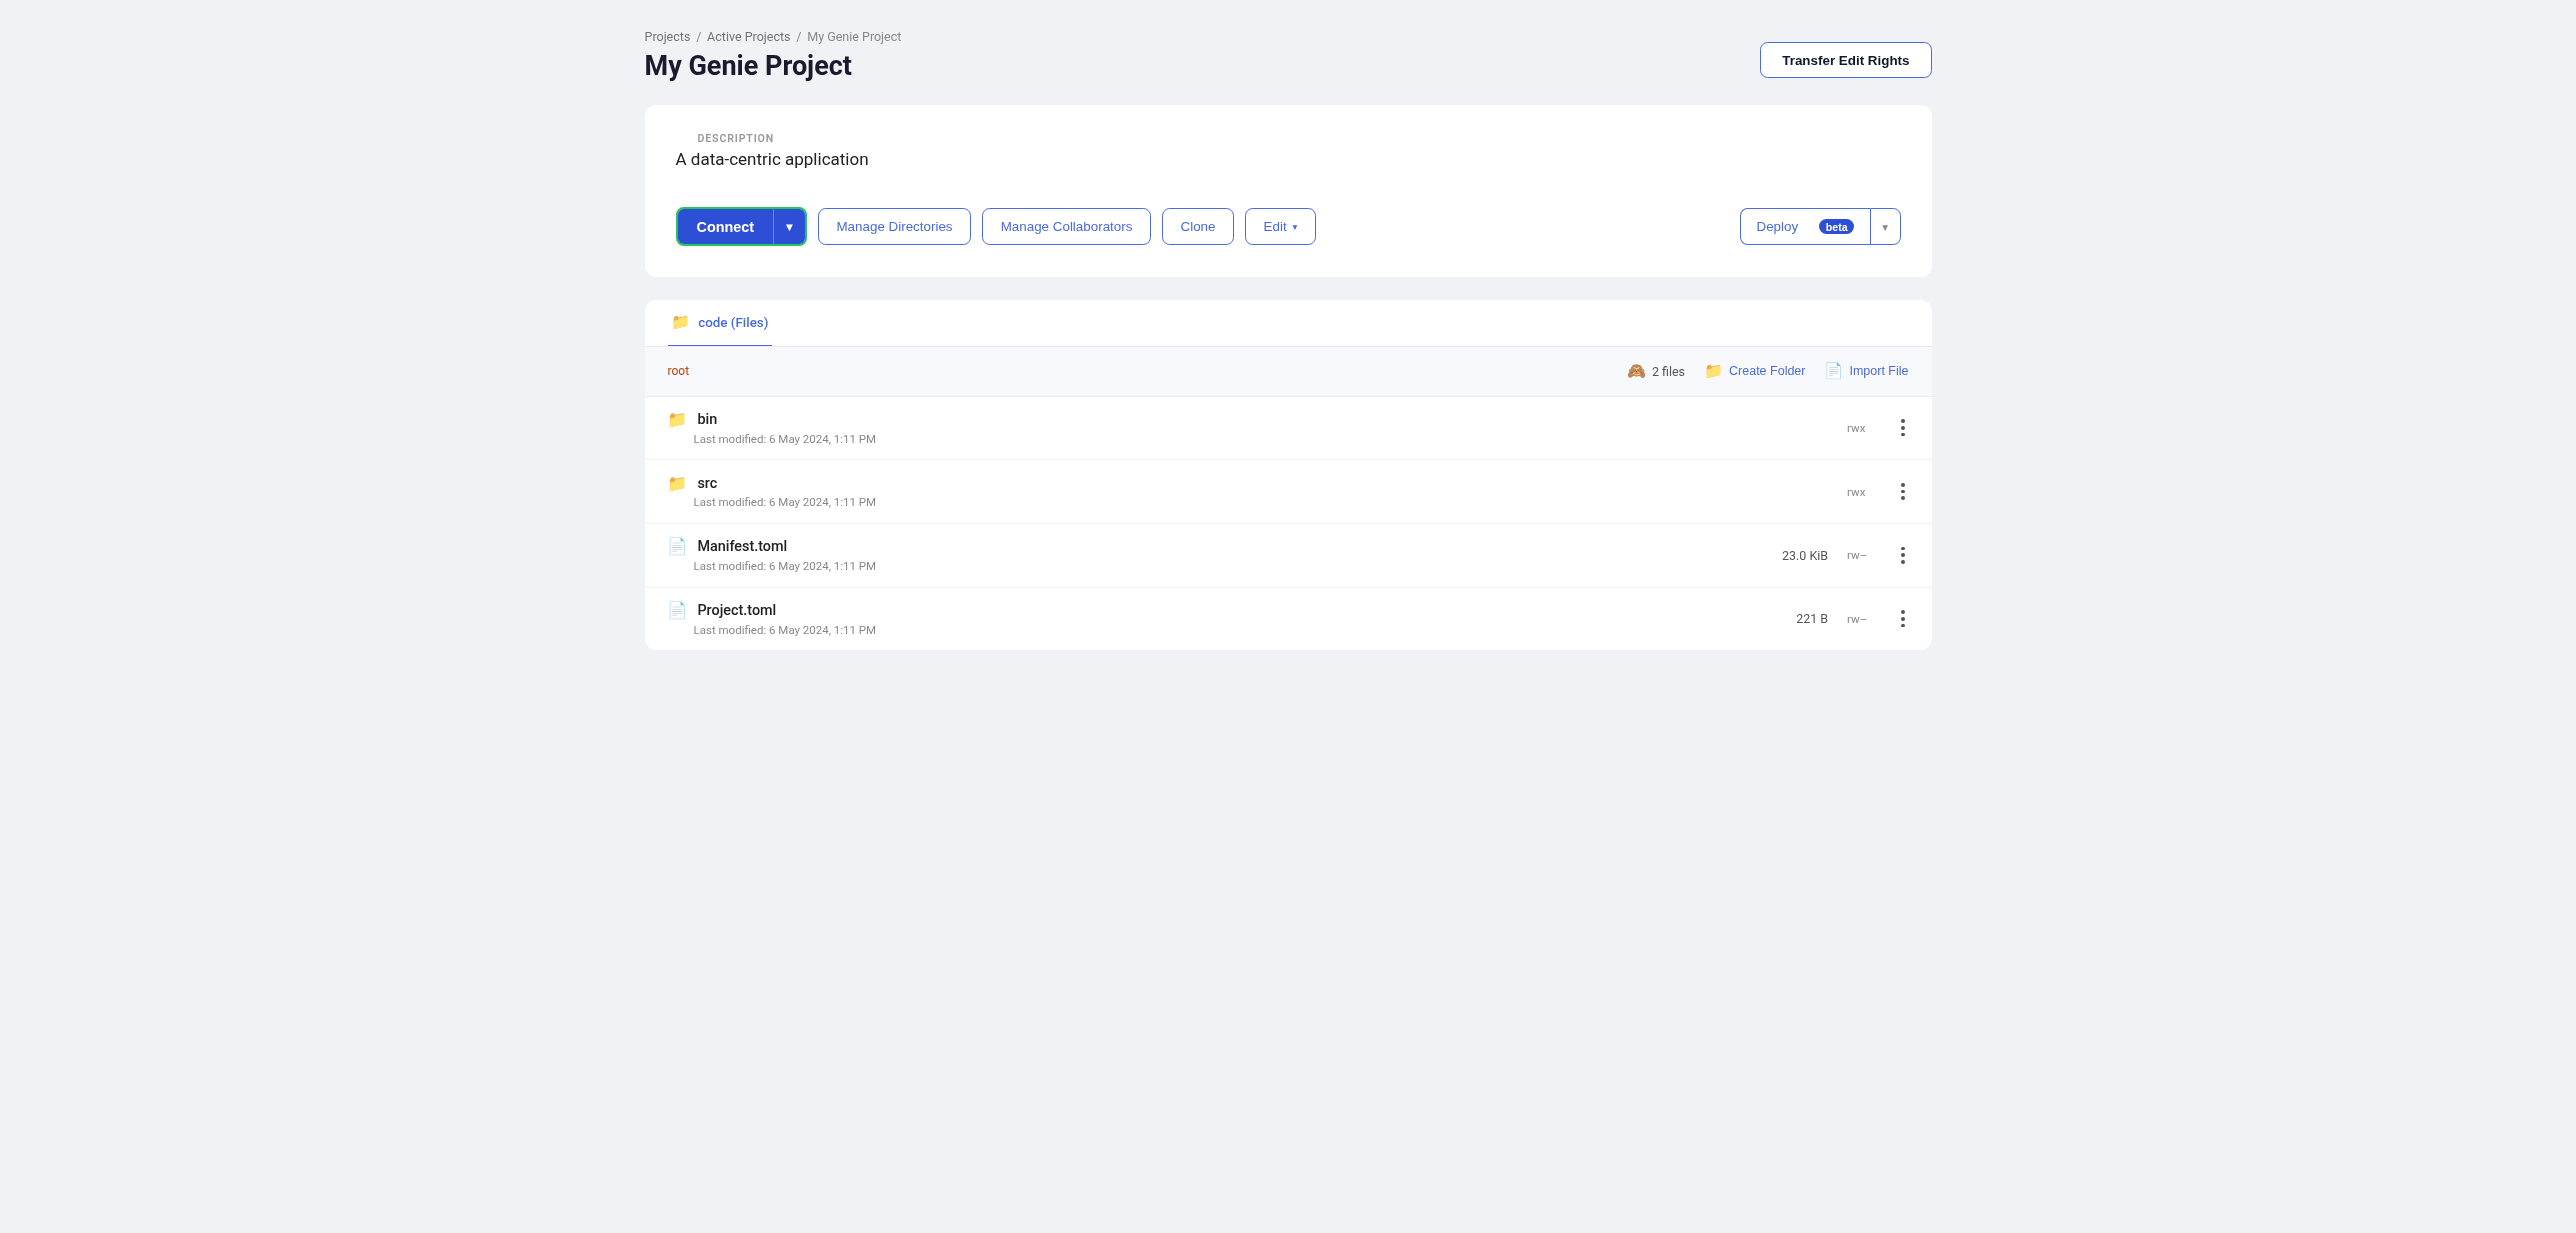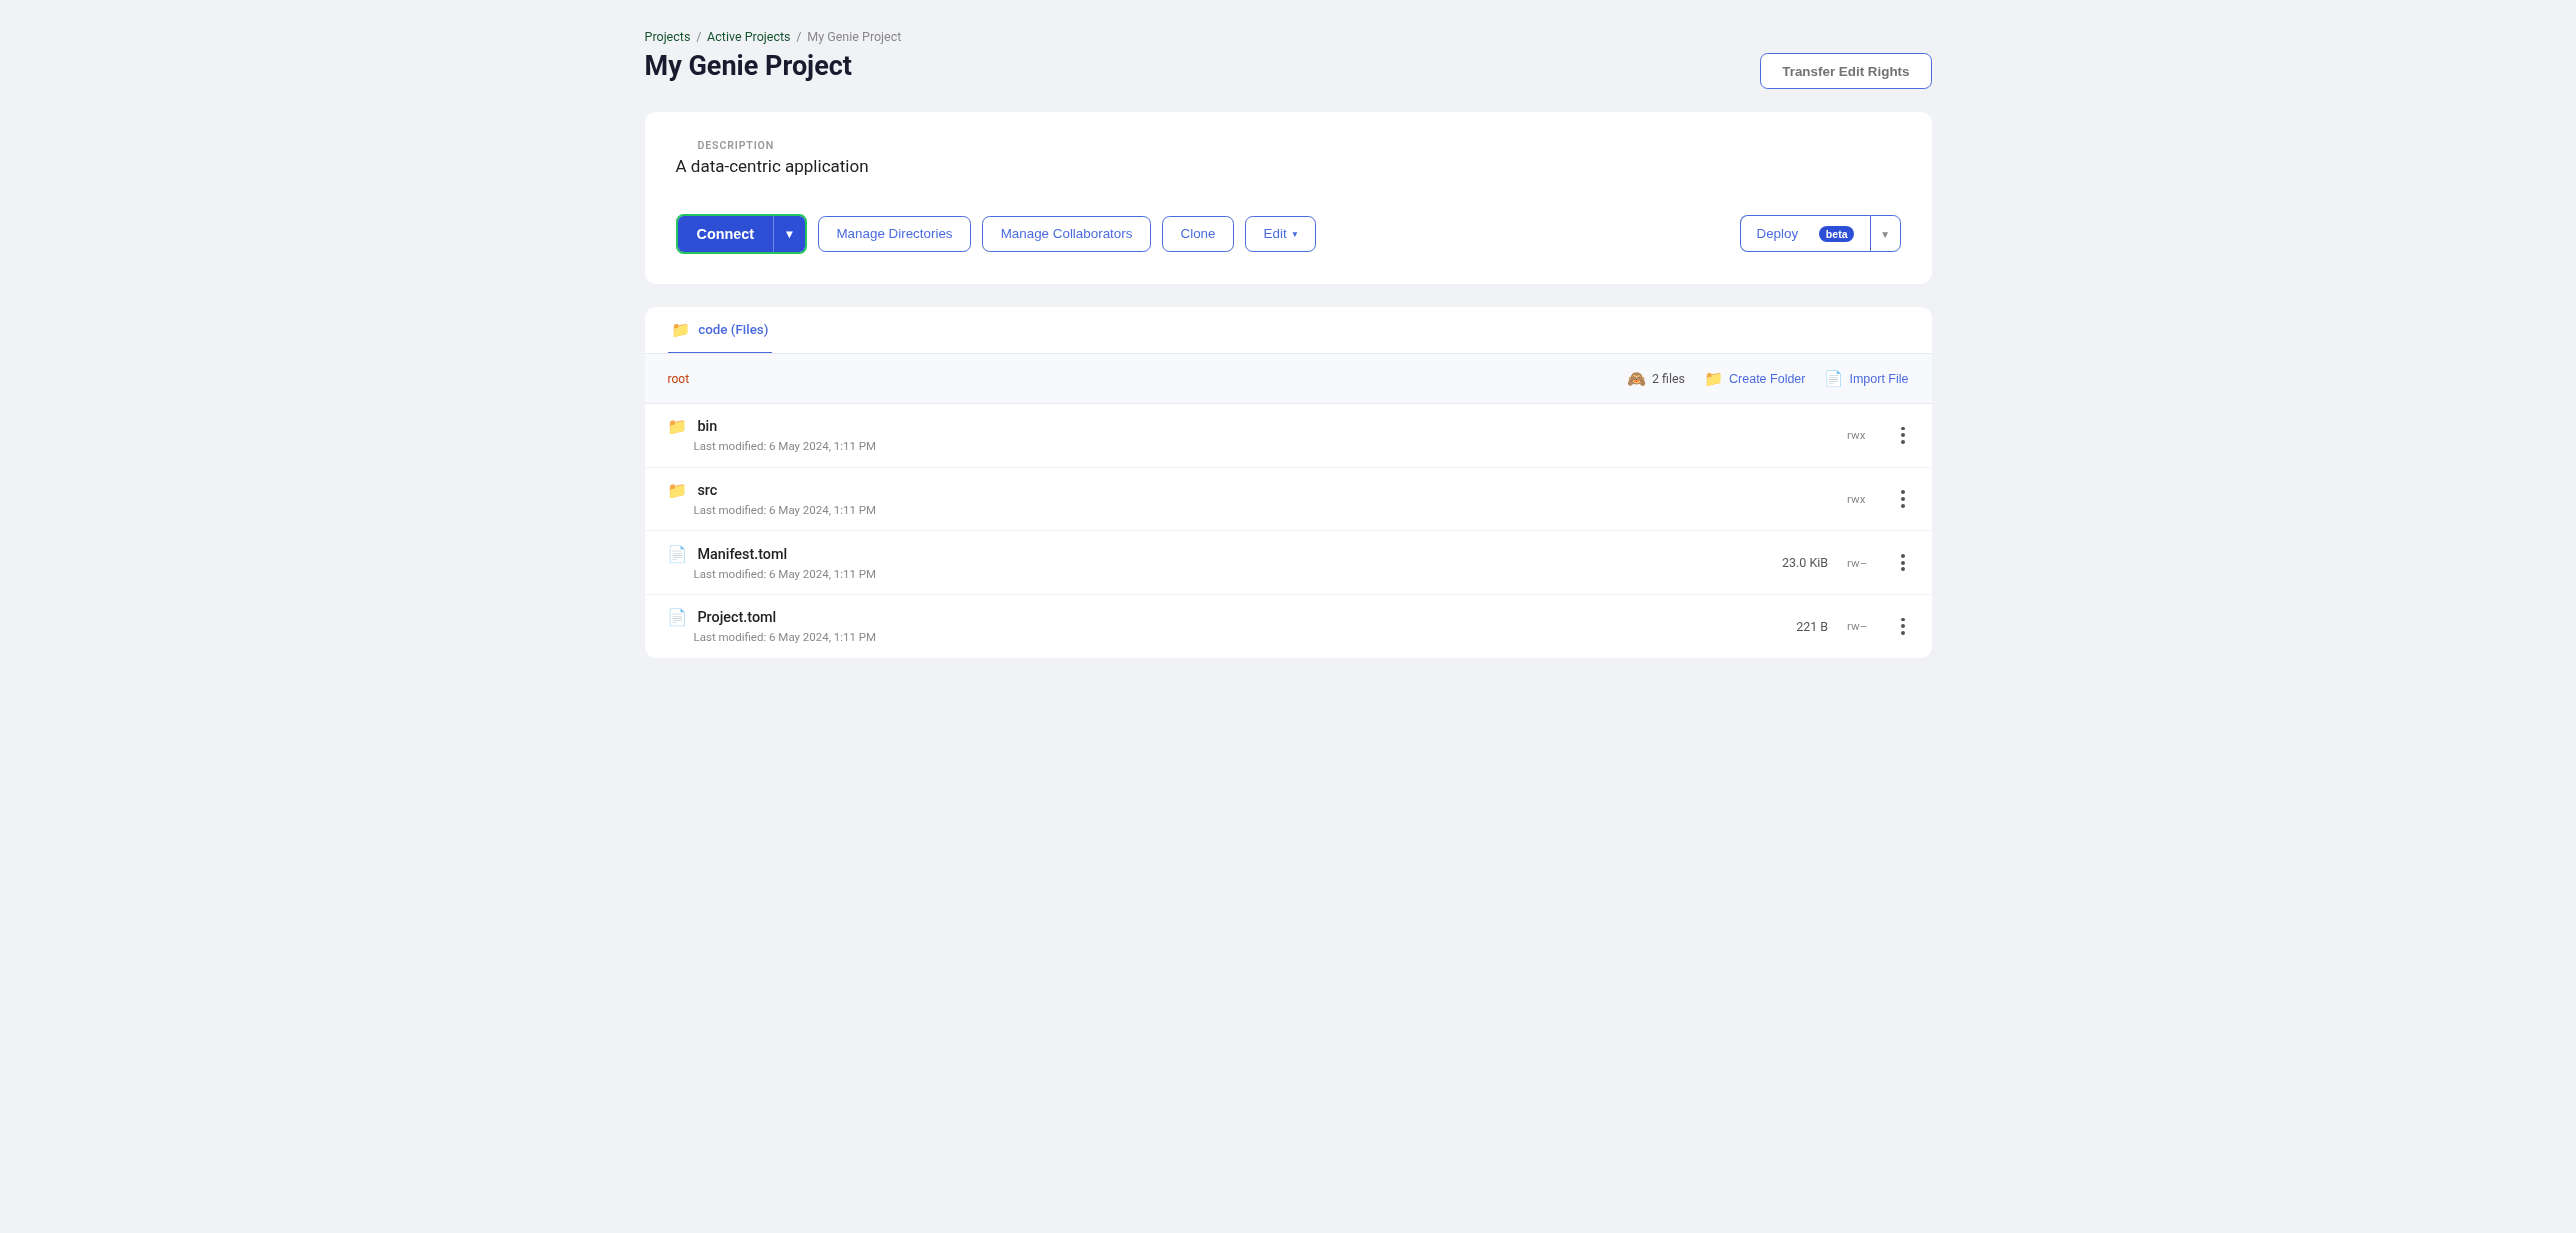--- a/index.html
+++ b/index.html
@@ -31,41 +31,41 @@
       font-size: 12.5px;
       color: #4a6bdf;
       margin-bottom: 5.8px;
     }
 
     .breadcrumb span {
       color: #888;
     }
 
     .breadcrumb a {
-      color: #14532d;
+      color: #737373;
       text-decoration: none;
       cursor: pointer;
     }
 
     .page-title {
       font-size: 27px;
       font-weight: 700;
       color: #1a1a2e;
     }
 
     .transfer-btn {
       border: 1.9px solid #4a6bdf;
       background: white;
-      color: #737373;
+      color: #0f172a;
       padding: 9.6px 21px;
       border-radius: 7.7px;
       font-size: 13.4px;
       font-weight: 600;
       cursor: pointer;
-      margin-top: 24px;
+      margin-top: 13px;
       white-space: nowrap;
     }
 
     
     .info-card {
       background: white;
       border-radius: 11.5px;
       padding: 27px 31px;
       margin-bottom: 0;
     }

